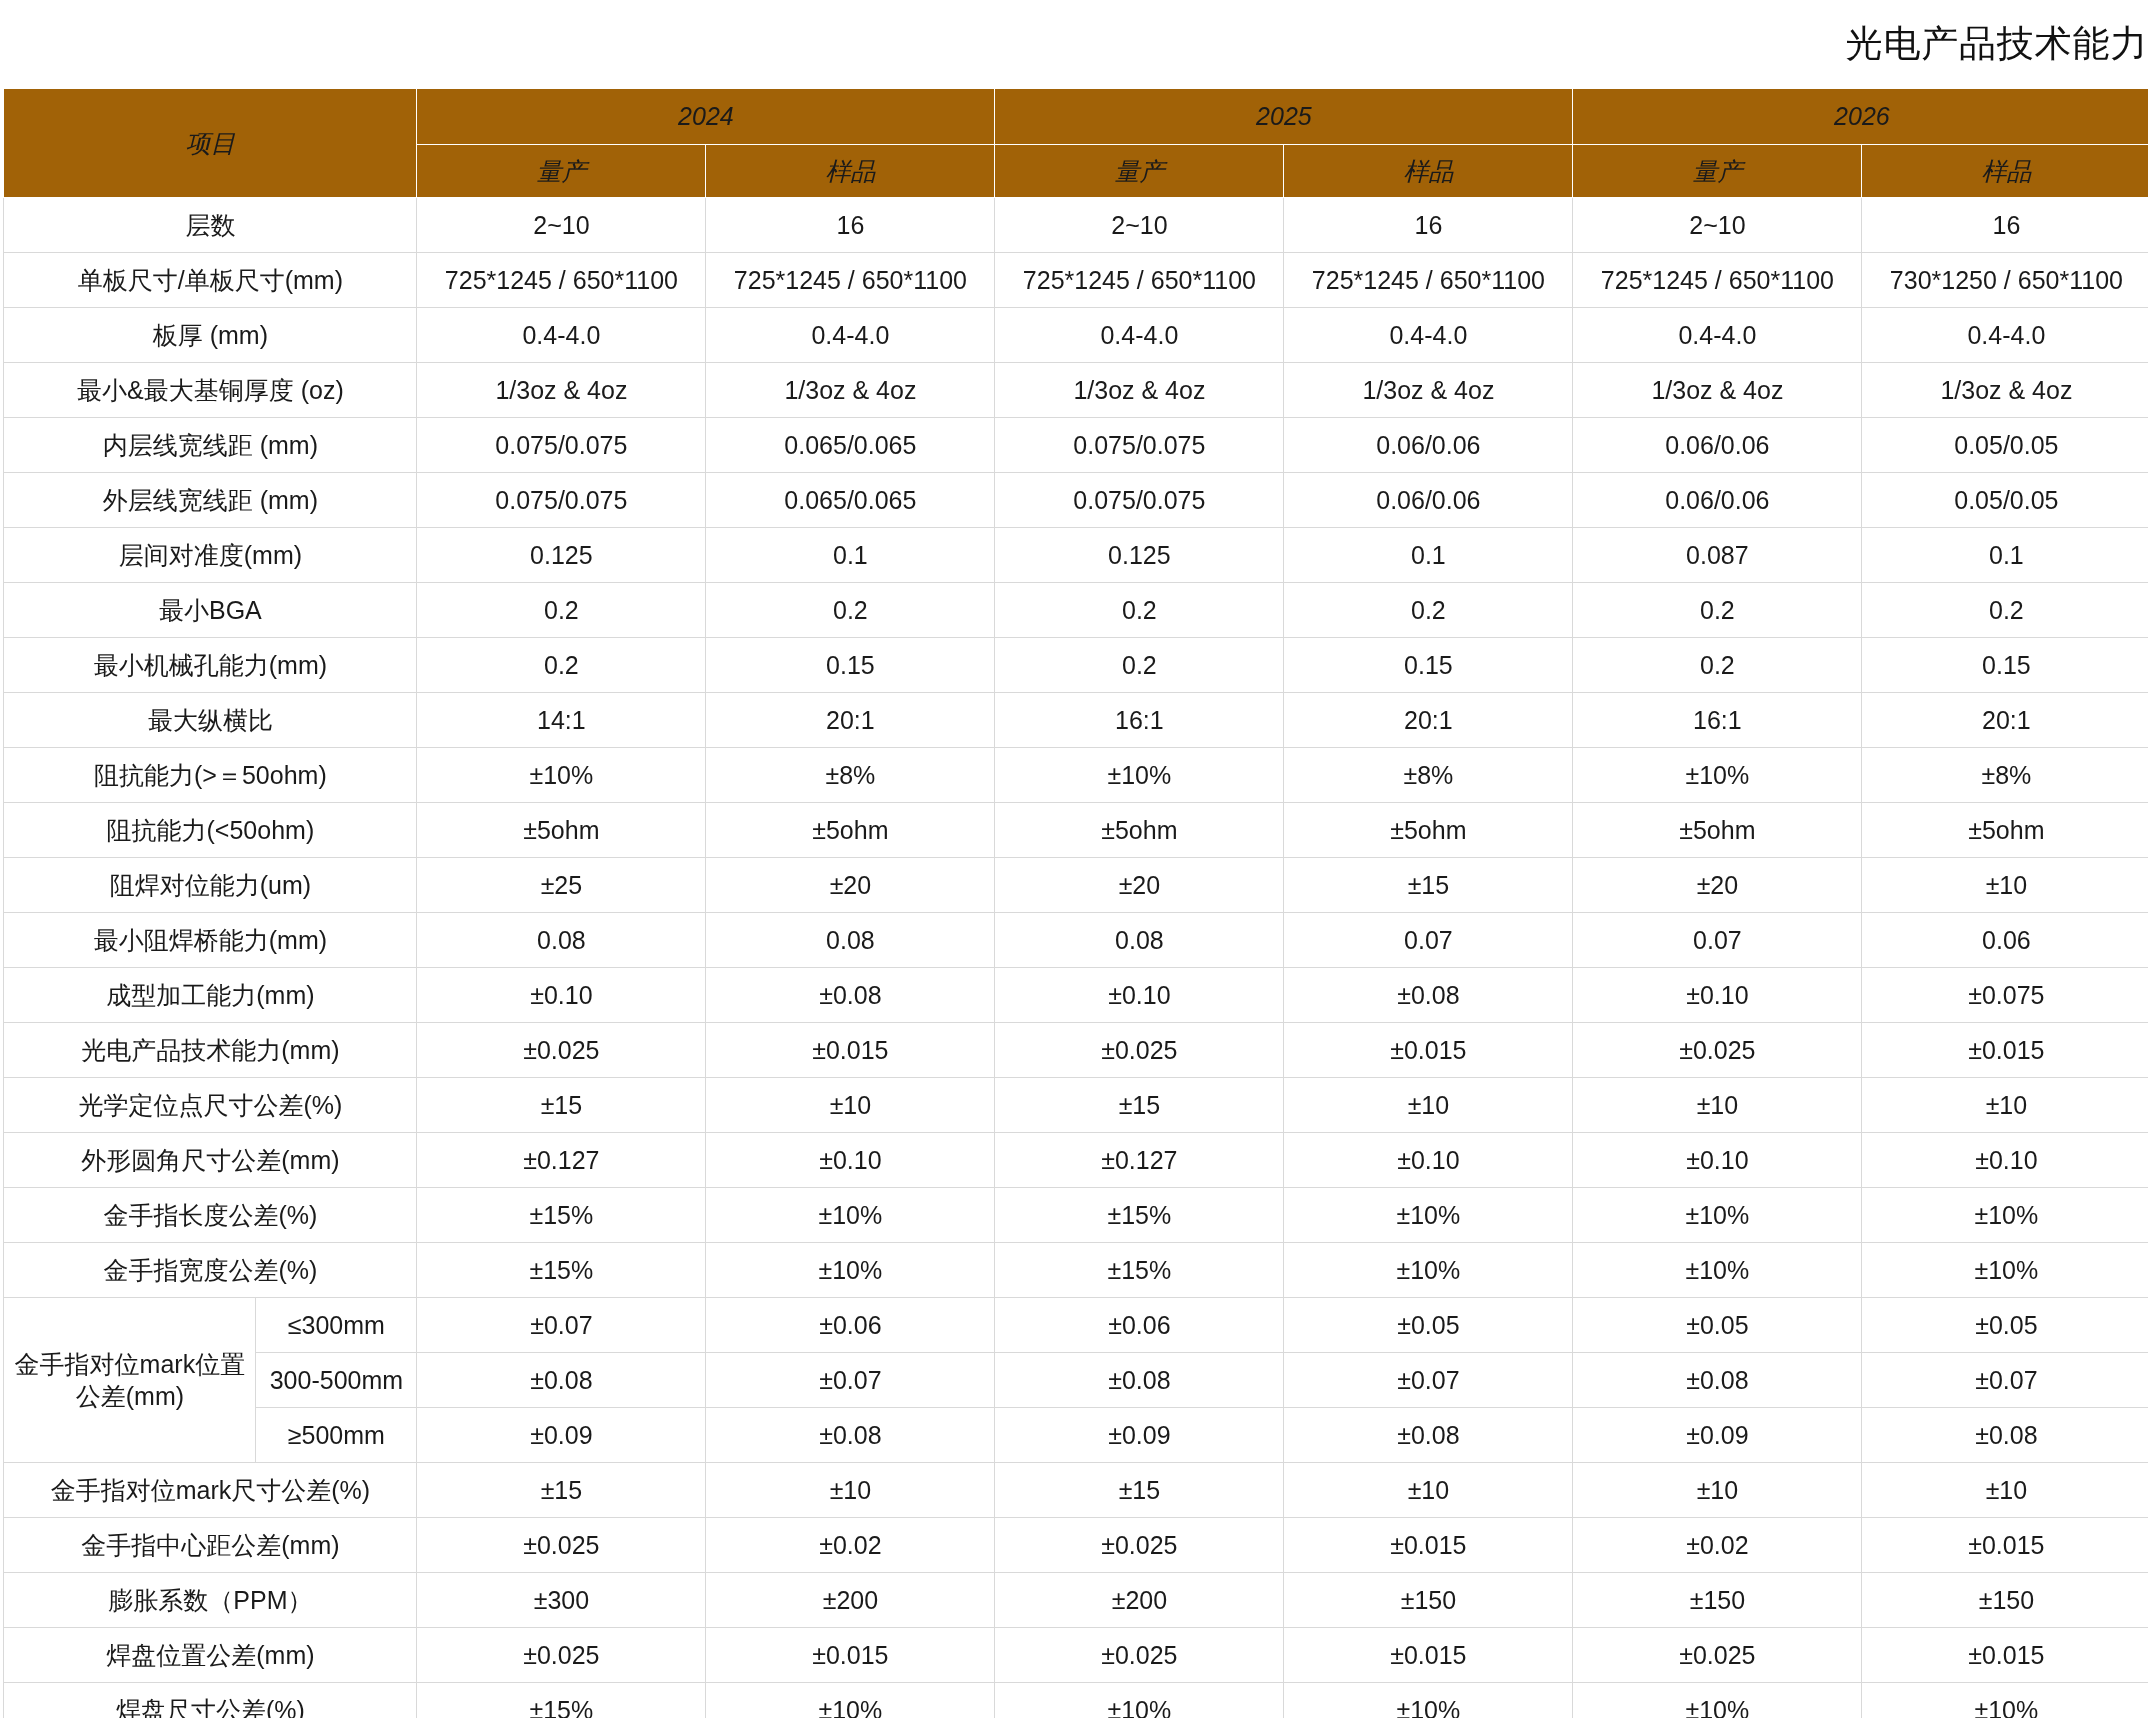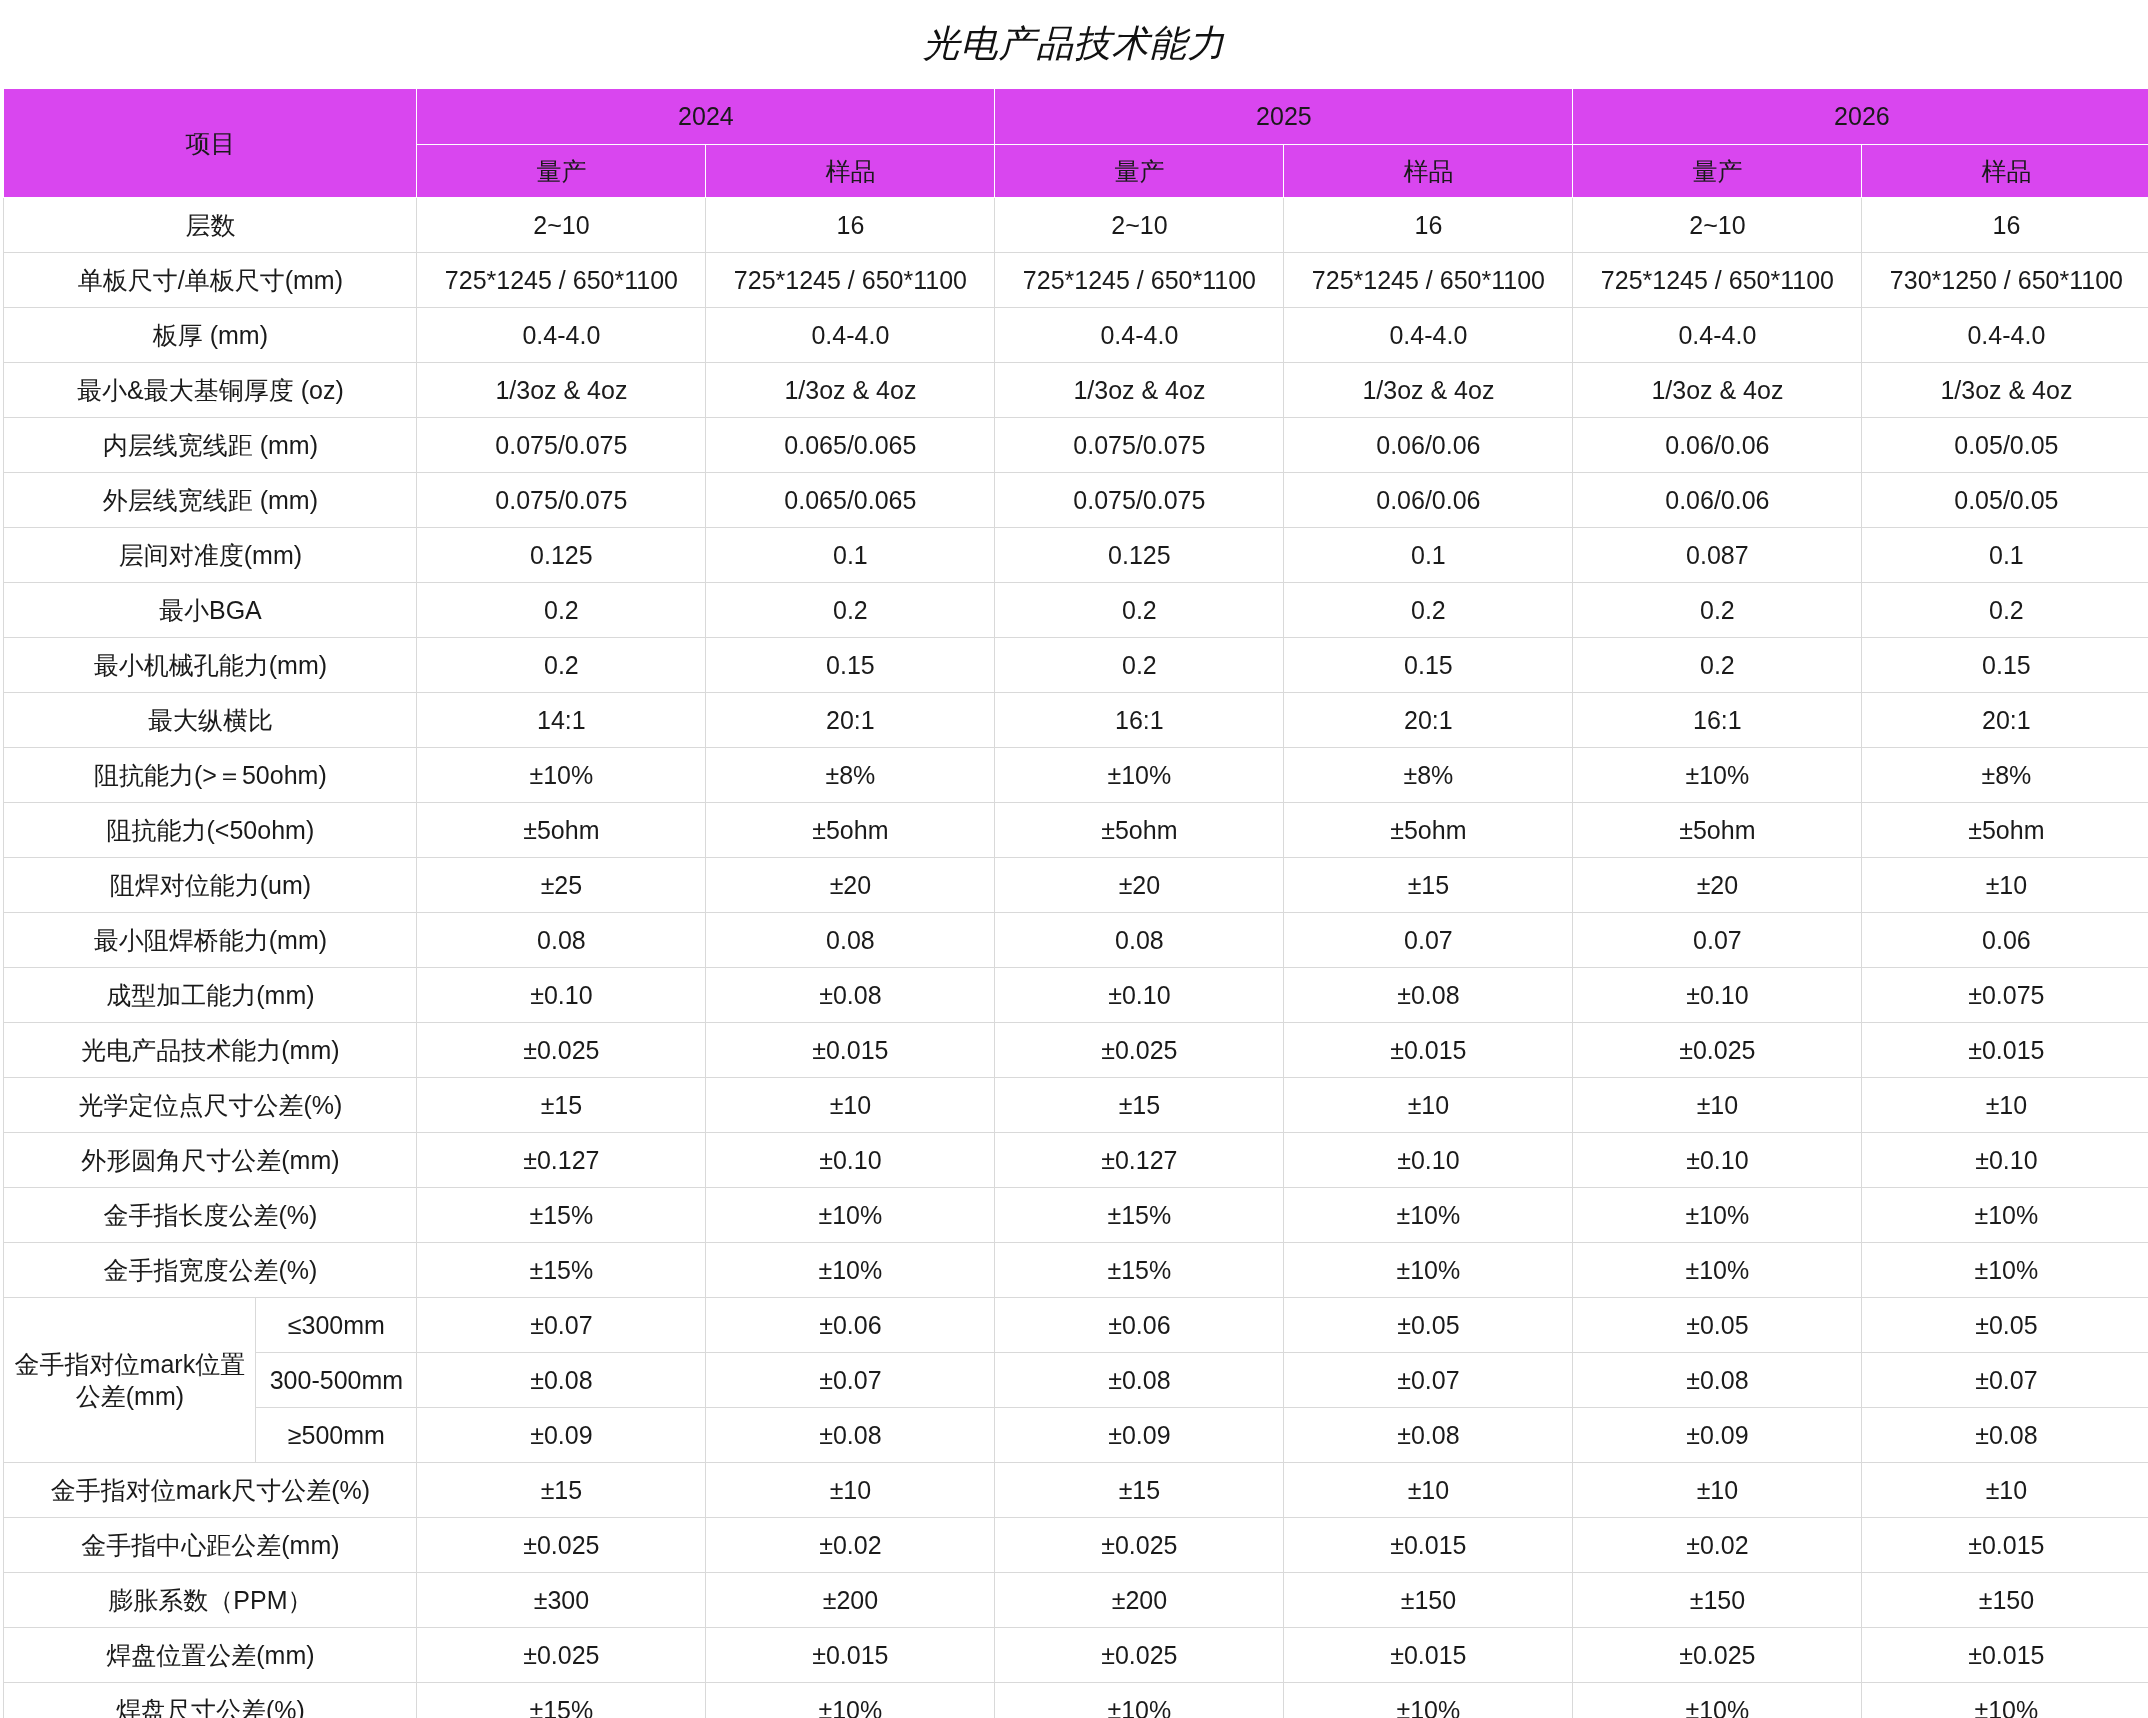--- a/index.html
+++ b/index.html
@@ -16,23 +16,22 @@
   .page {
     width: 2148px;
     box-sizing: border-box;
     padding: 0;
   }
   .title-bar {
     width: 2148px;
     height: 88px;
     display: flex;
     align-items: center;
-    justify-content: center;
+    justify-content: flex-end;
     background: #ffffff;
-    font-style: italic;
   }
   .title-bar .title {
     font-size: 37px;
     color: #111111;
     letter-spacing: 0.8px;
     font-weight: 400;
   }
   table.spec {
     border-collapse: collapse;
     width: 2141px;
@@ -42,23 +41,24 @@
   table.spec td, table.spec th {
     border: 0.8px solid #d9d9d9;
     text-align: center;
     vertical-align: middle;
     font-weight: 400;
     font-size: 25px;
     color: #1a1a1a;
     padding: 0;
   }
   .hdr {
-    background: #d946ef;
+    background: #a16207;
     color: #ffffff;
     border: 0.8px solid #ffffff !important;
+    font-style: italic;
   }
   .hdr-year {
     height: 55px;
     font-size: 28.5px;
   }
   .hdr-sub {
     height: 52px;
     font-size: 27px;
   }
   .hdr-item {

